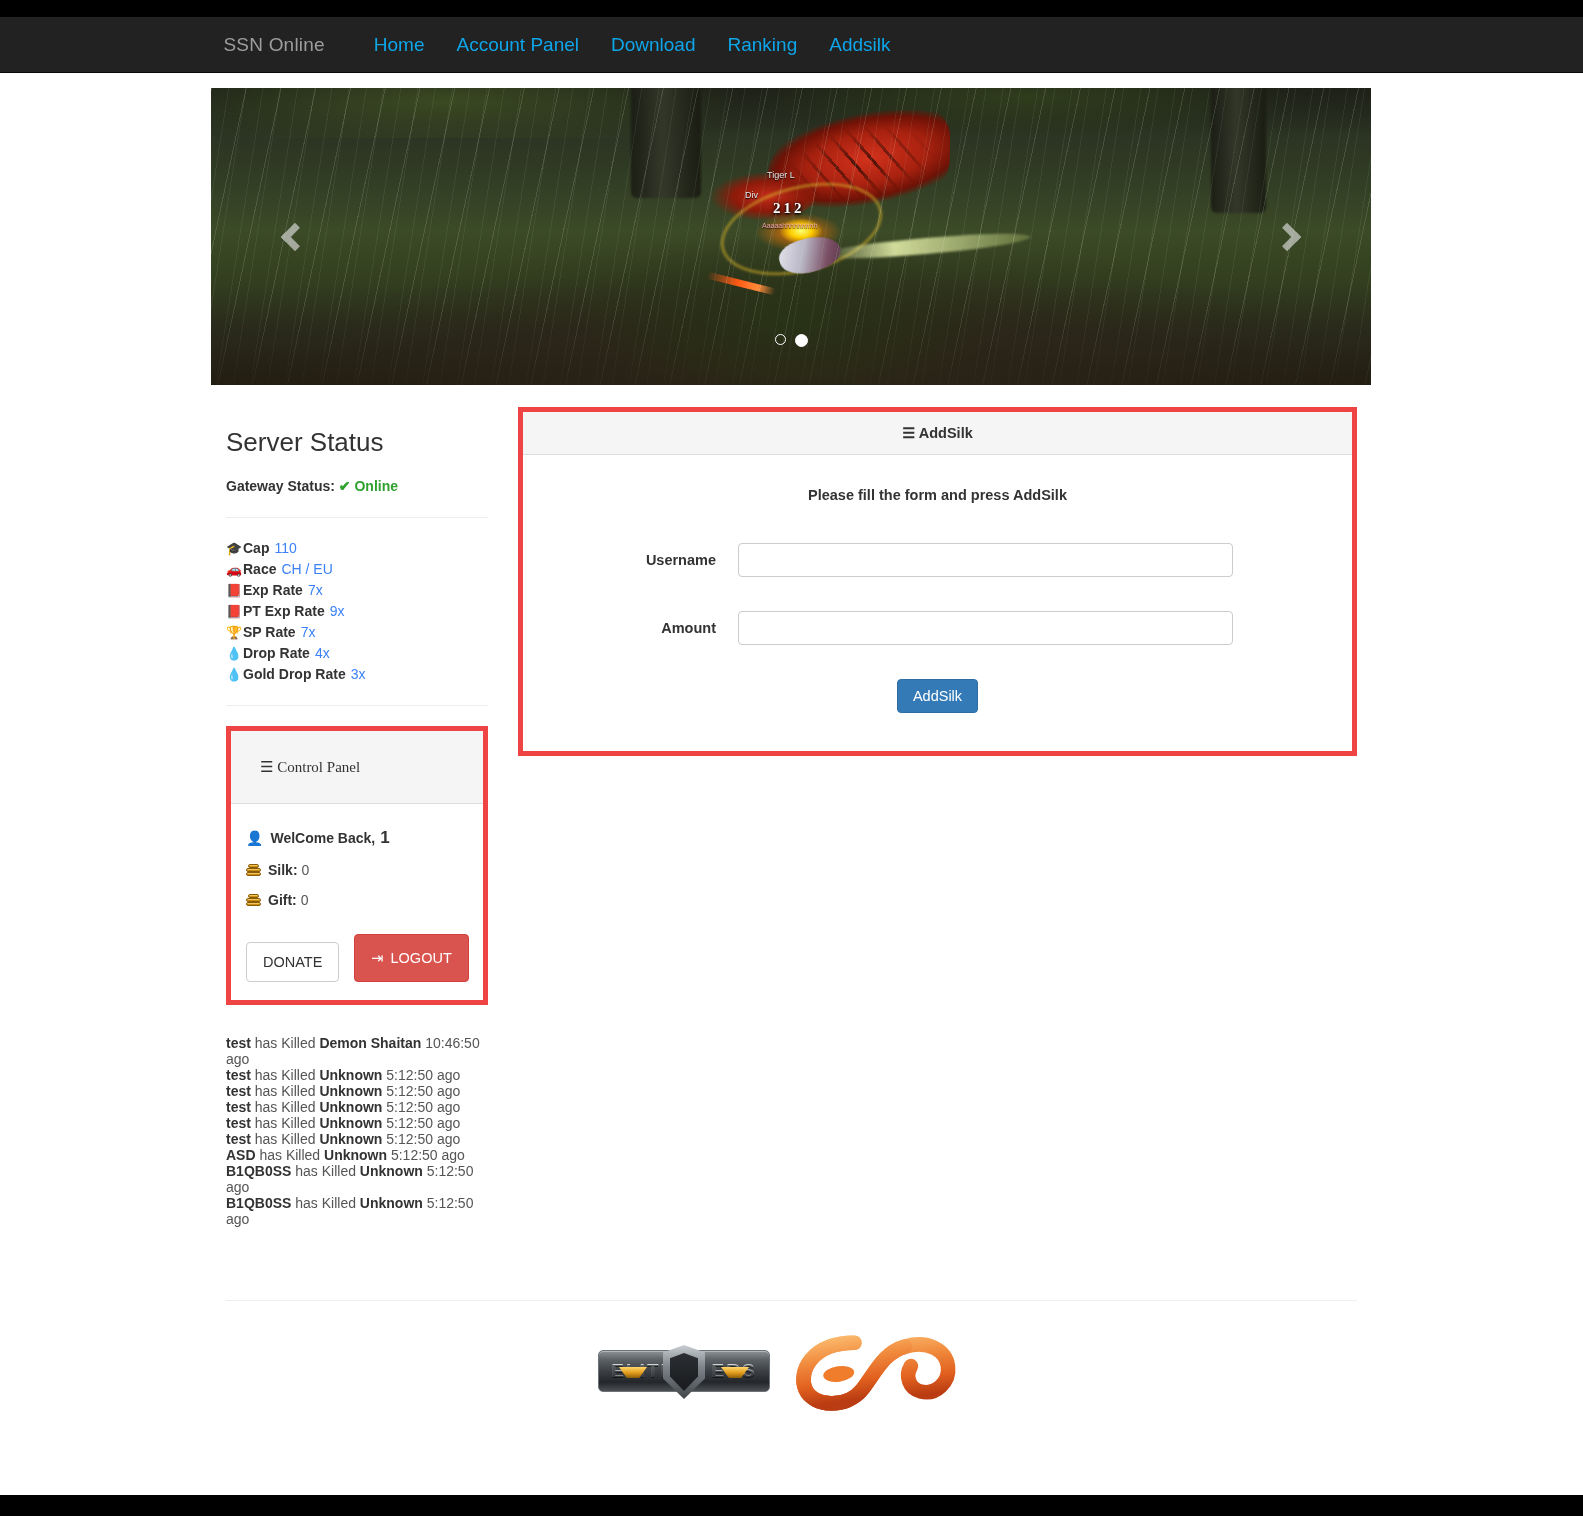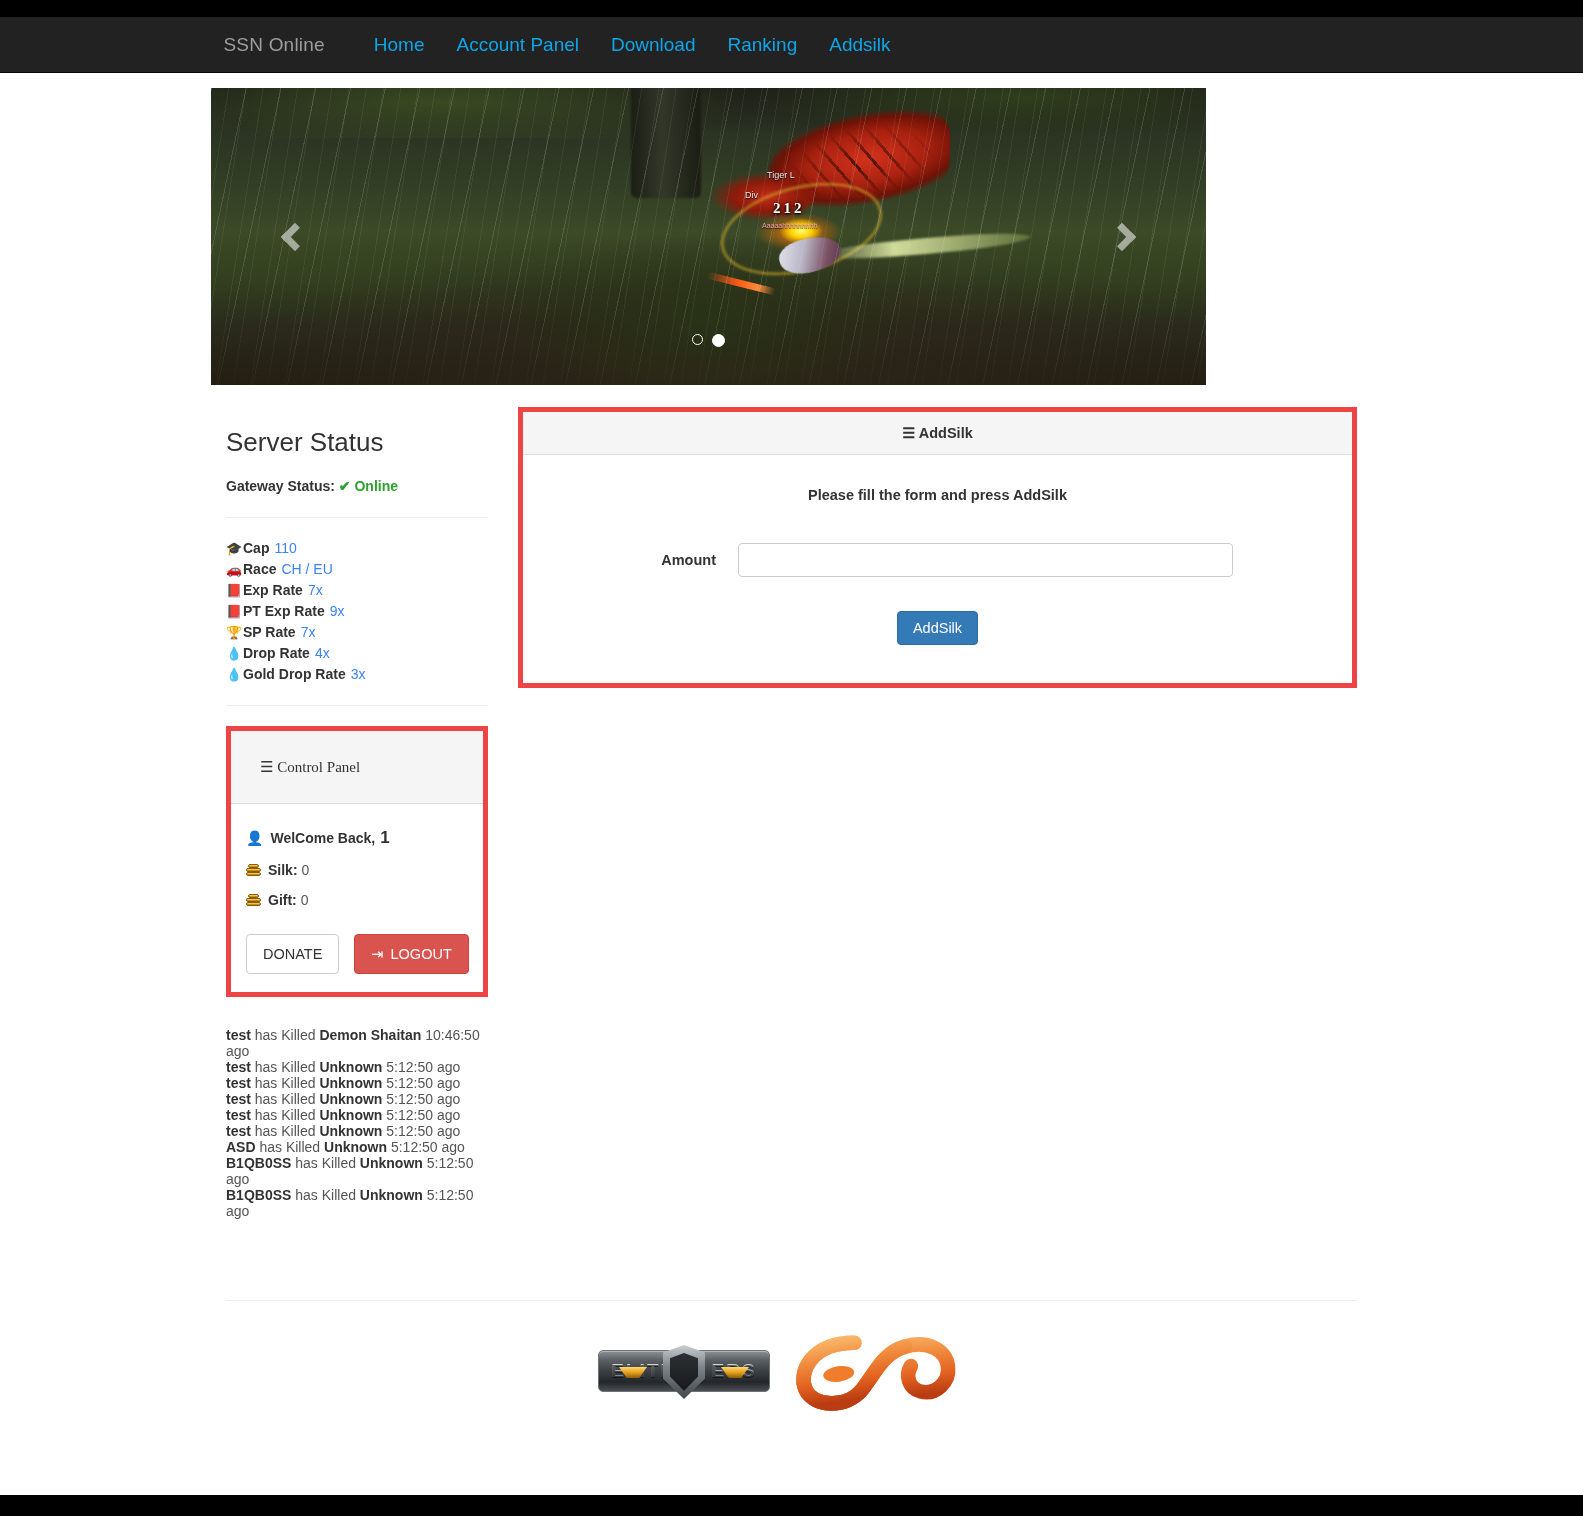--- a/index.html
+++ b/index.html
@@ -65,21 +65,21 @@
   
   .container {
     position: absolute;
     left: 211px; top: 88px;
     width: 1161px;
   }
 
   
   .carousel {
     position: relative;
-    width: 995px;
+    width: 1160px;
     height: 297px;
     overflow: hidden;
     background: #15190f;
   }
   .carousel-scene {
     position: absolute;
     inset: 0;
     background:
       radial-gradient(ellipse 300px 120px at 50% 78%, rgba(40,52,22,.9) 0%, rgba(18,24,10,0) 70%),
       radial-gradient(ellipse 700px 180px at 52% 95%, #2c2418 0%, rgba(30,26,18,0) 75%),
@@ -312,21 +312,21 @@
   .btn {
     font-family:"Liberation Sans", sans-serif;
     font-size: 14.5px;
     border-radius: 4px;
     padding: 9px 16px;
     cursor: pointer;
     line-height: 1.4;
     display:inline-flex; align-items:center; gap:7px;
   }
   .btn-default {
-    background:#fff; border:1px solid #ccc; color:#333;
+    background:#fff; border:1px solid #ccc; color:#333;margin-top:8px;
   }
   .btn-danger {
     background:#d9534f; border:1px solid #d43f3a; color:#fff;
     font-weight:normal;
   }
 
   
   .form-intro {
     text-align:center;
     font-weight: bold;
@@ -656,20 +656,24 @@
         <div class="panel">
           <div class="panel-heading">
             <div class="panel-title-sans">
               <span>☰</span>
               <span>AddSilk</span>
             </div>
           </div>
           <div class="panel-body">
             <div class="form-intro">Please fill the form and press AddSilk</div>
 
+            <div class="form-group">
+              <div class="form-label">Username</div>
+              <input class="form-control" type="text" placeholder="" style="">
+            </div>
 
             <div class="form-group">
               <div class="form-label">Amount</div>
               <input class="form-control" type="text" placeholder="" style="">
             </div>
 
             <div class="form-submit-wrap">
               <button class="btn-primary">AddSilk</button>
             </div>
           </div>

